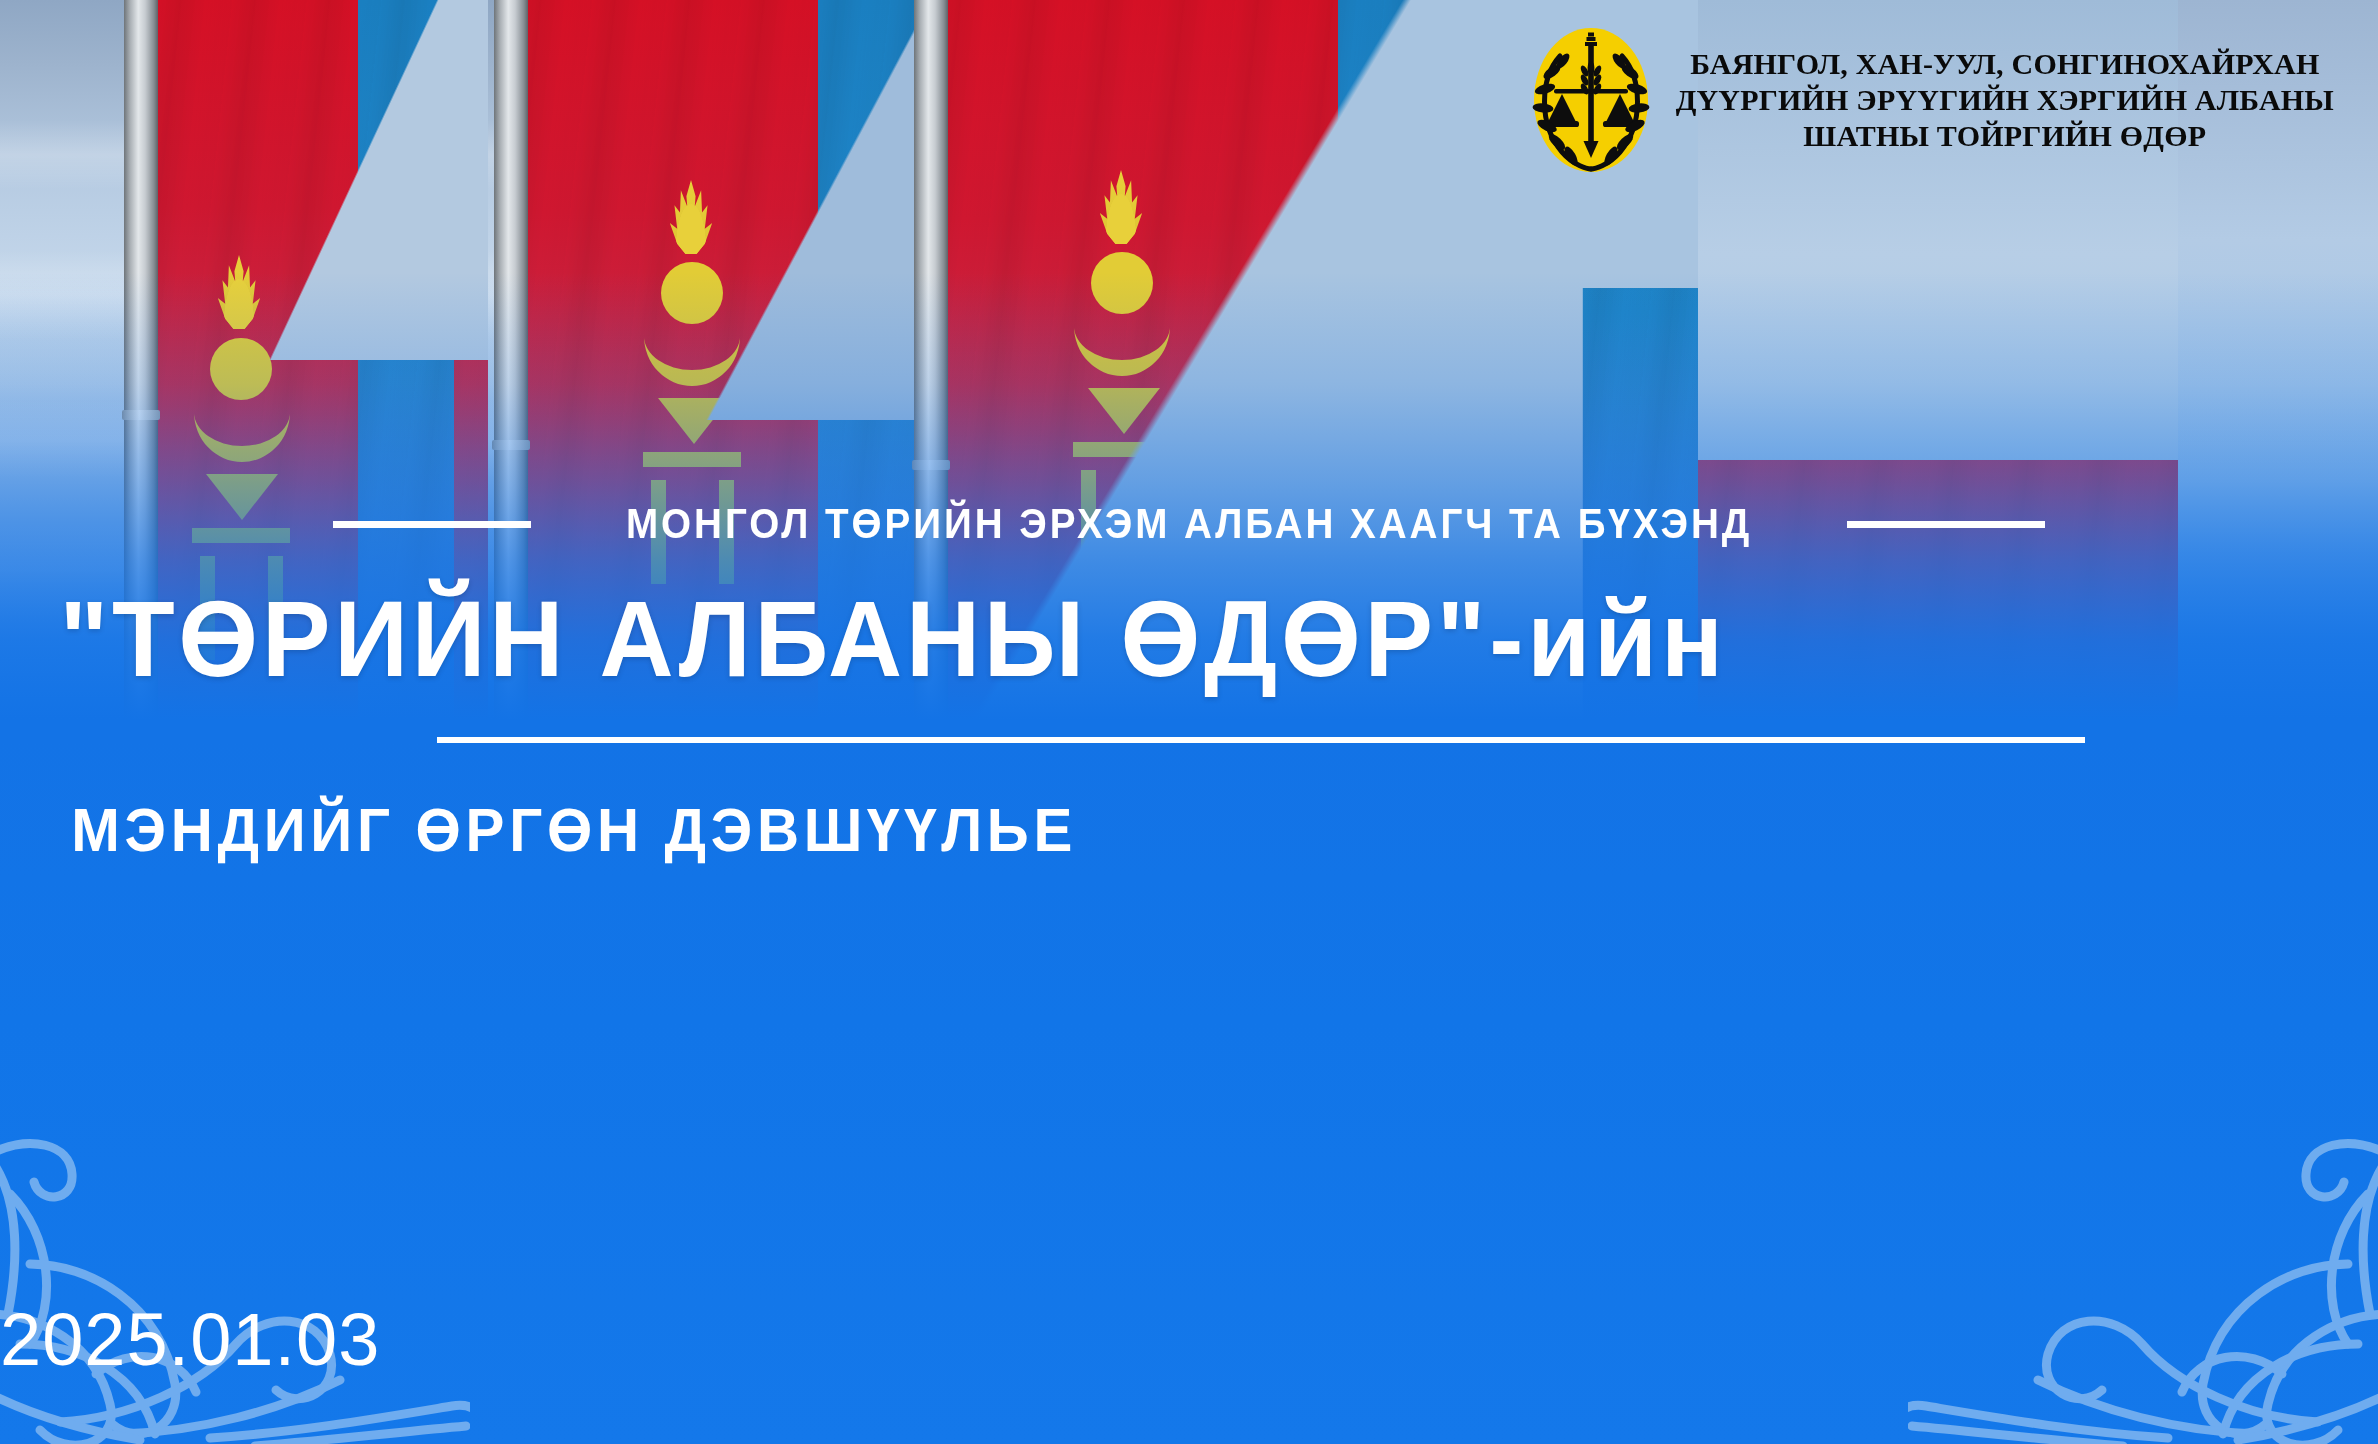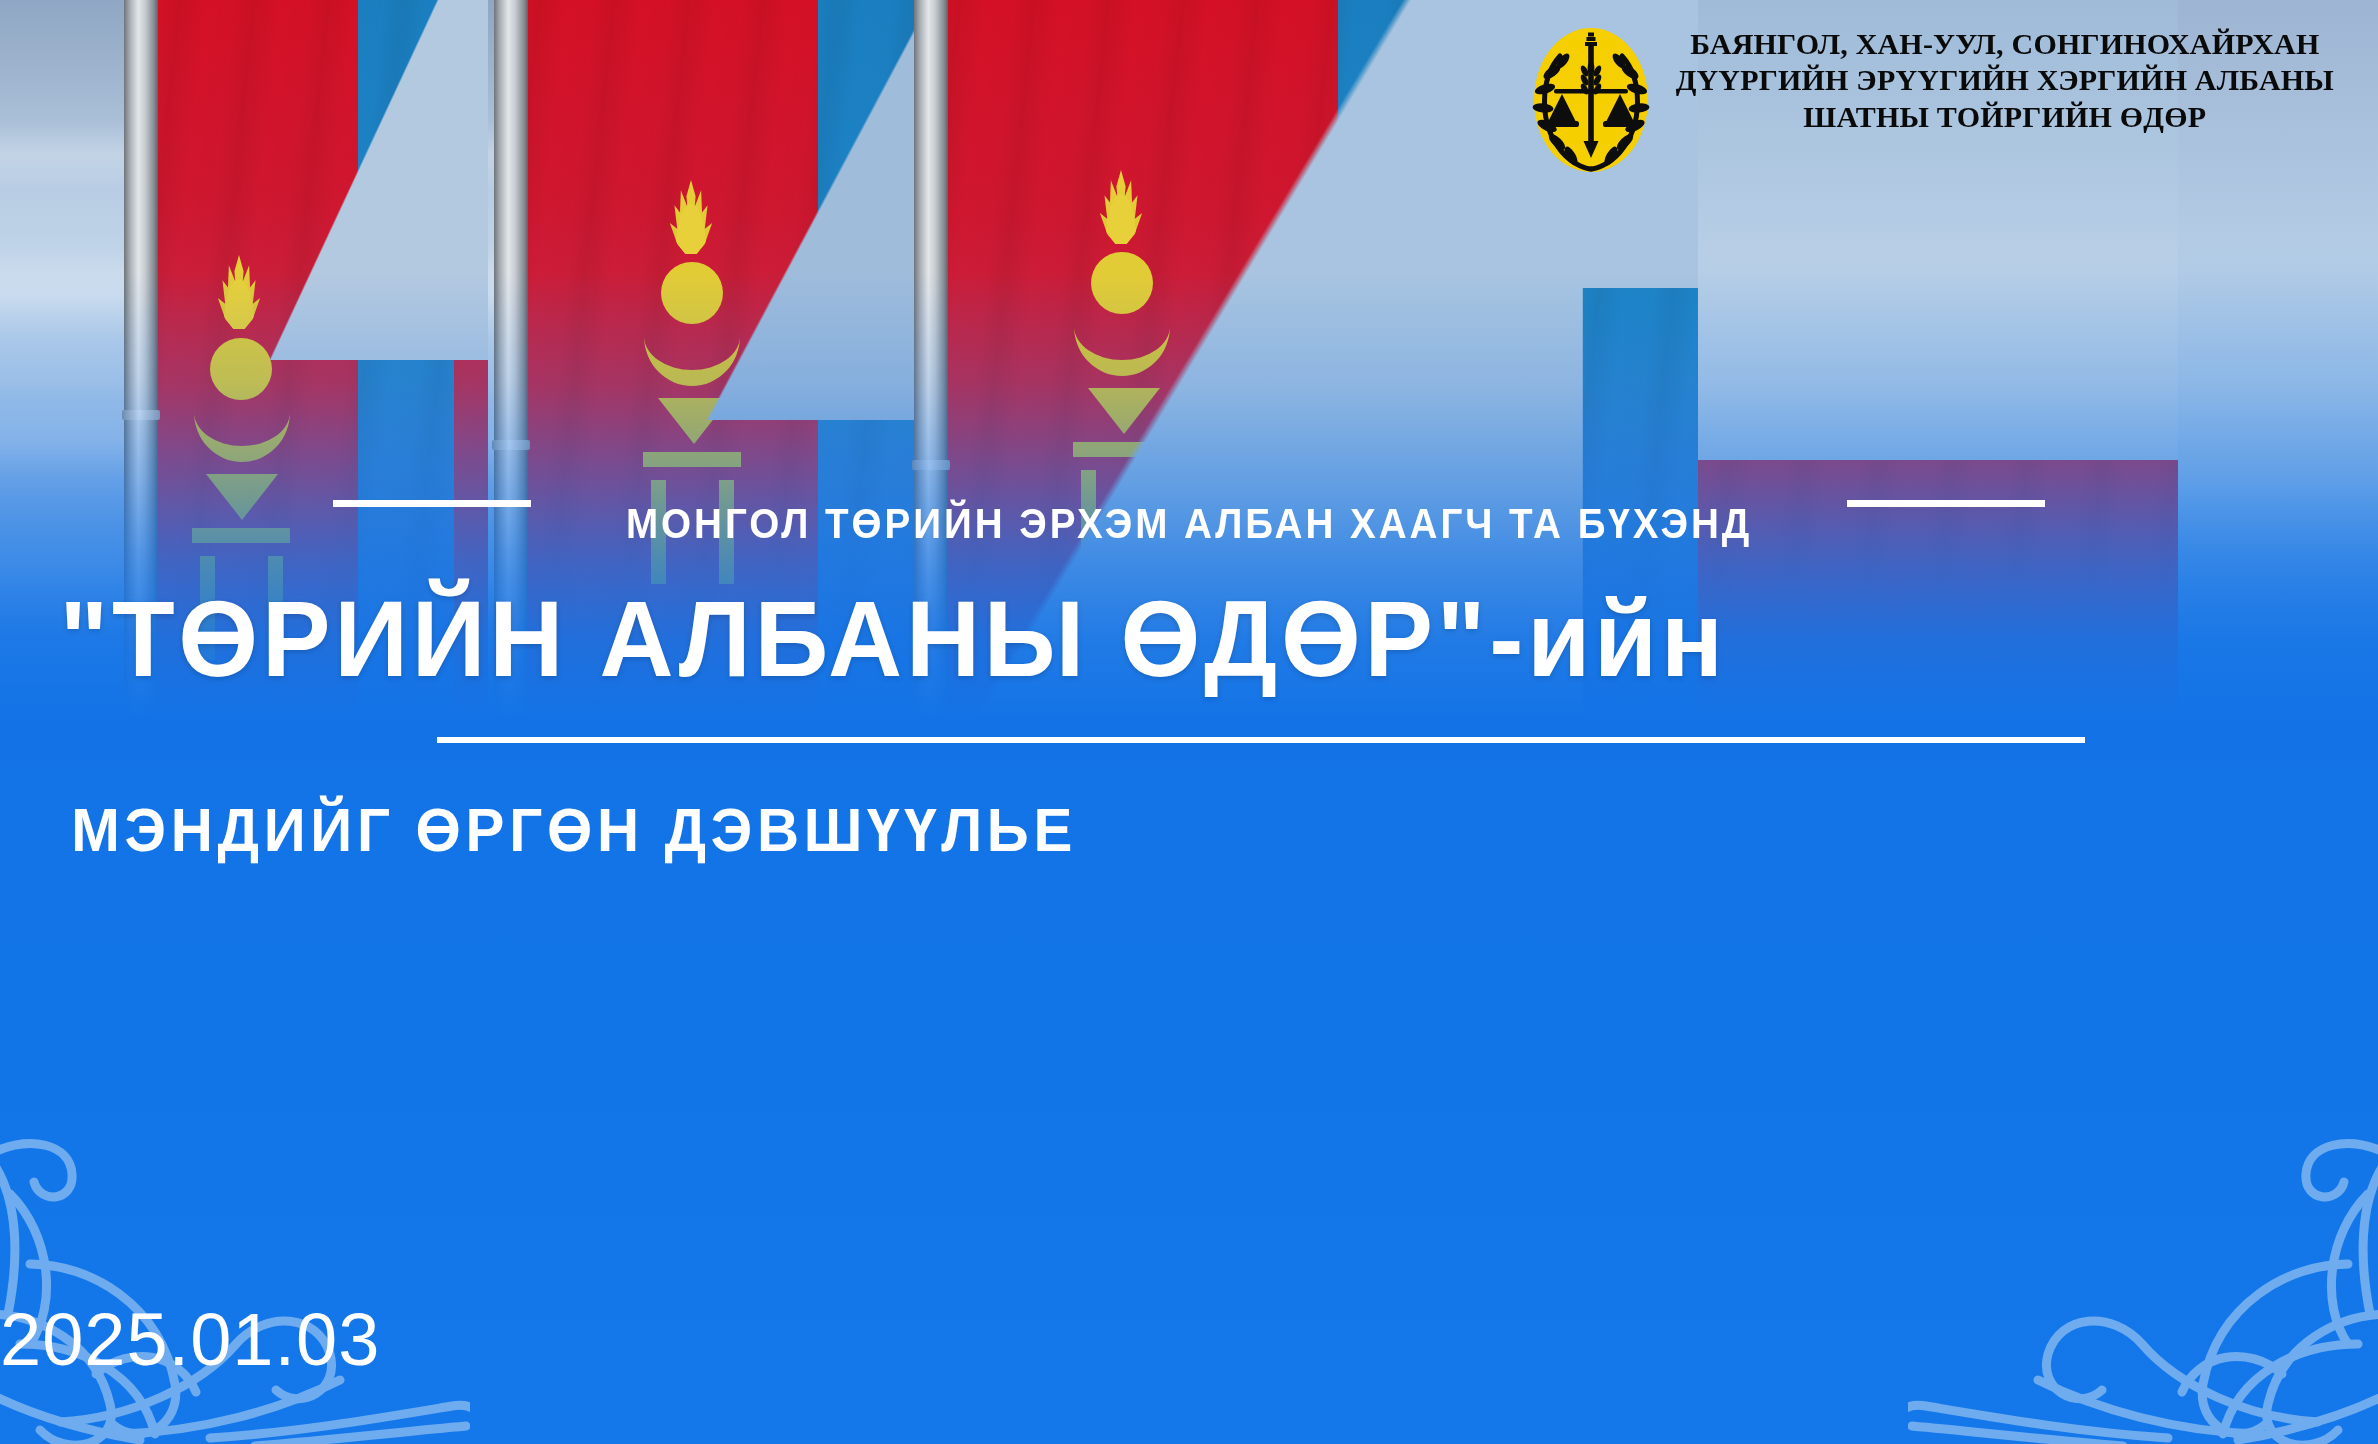--- a/index.html
+++ b/index.html
@@ -124,39 +124,39 @@
   }
 
   
   .ornament{ position:absolute; bottom:0; width:470px; height:430px; opacity:.9; }
   .ornament.left{ left:0; }
   .ornament.right{ right:0; transform:scaleX(-1); }
 
   
   .header{
     position:absolute; right:44px; top:26px;
-    display:flex; gap:26px;
+    display:flex; align-items:center; gap:26px;
   }
   .logo{
     width:118px; height:148px; flex:0 0 auto;
     position:relative;
   }
   .court-name{
     color:#0a0a0a;
     font-family:"Liberation Serif", serif;
     font-weight:bold;
     font-size:30px;
     line-height:1.21;
     letter-spacing:.2px;
     text-align:center;
     white-space:nowrap;
   }
   .eyebrow-row{
     position:absolute; left:0; right:0; top:500px;
-    display:flex; align-items:flex-start; justify-content:center; gap:46px;
+    display:flex; align-items:center; justify-content:center; gap:46px;
   }
   .rule{
     width:198px; height:7px; background:#ffffff; flex:0 0 auto;
   }
   .eyebrow{
     color:#ffffff;
     font-family:"Liberation Sans Narrow","Liberation Sans",sans-serif;
     font-weight:bold;
     font-size:42px;
     letter-spacing:3.2px;

